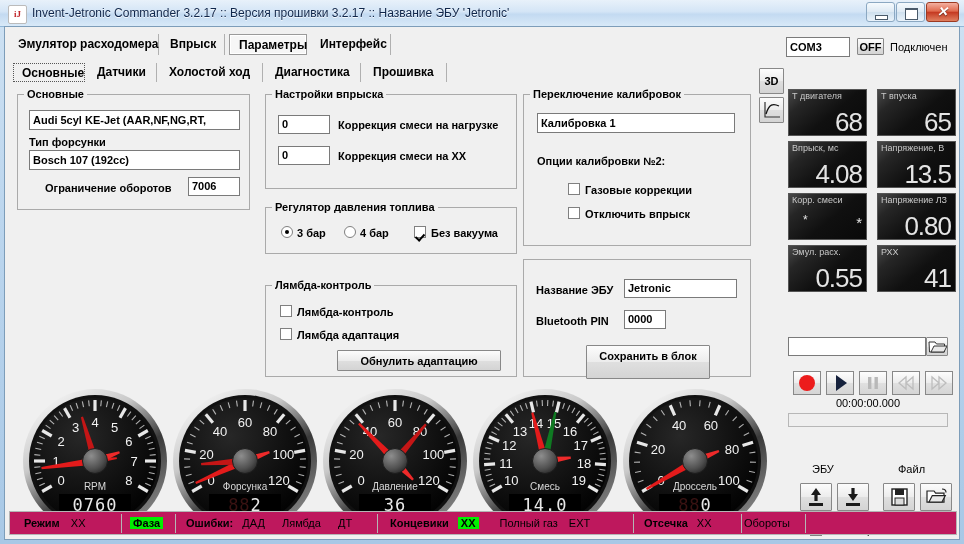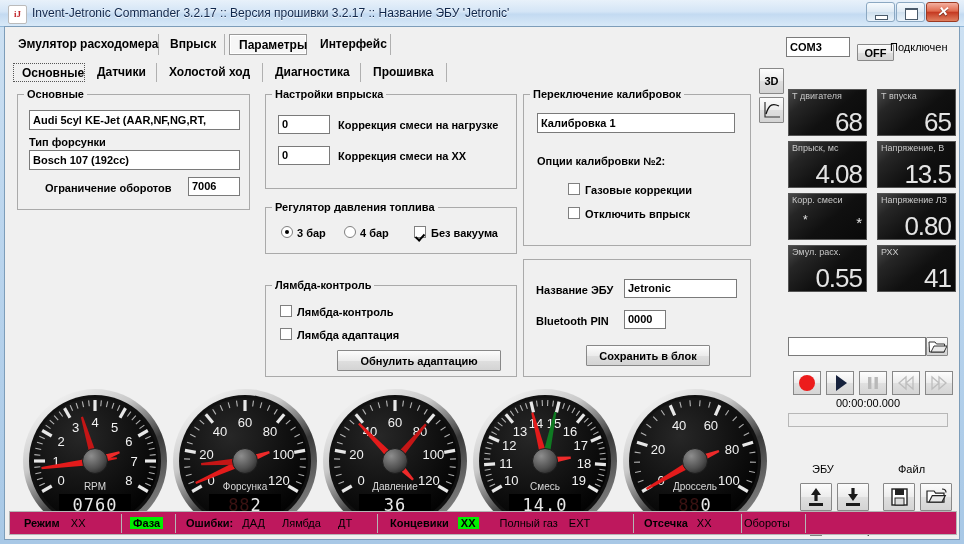--- a/index.html
+++ b/index.html
@@ -248,25 +248,25 @@
       <div class="lbl" style="left:61px;top:89px;">Газовые коррекции</div>
       <div class="chk" style="left:44px;top:112px;"></div>
       <div class="lbl" style="left:61px;top:113px;">Отключить впрыск</div>
     </div>
 
     <div class="panel" style="left:518px;top:232px;width:228px;height:118px;">
       <div class="lbl" style="left:12px;top:24px;">Название ЭБУ</div>
       <div class="txt" style="left:100px;top:19px;width:113px;height:19px;line-height:17px;">Jetronic</div>
       <div class="lbl" style="left:12px;top:55px;">Bluetooth PIN</div>
       <div class="txt" style="left:100px;top:50px;width:42px;height:19px;line-height:17px;">0000</div>
-      <div class="btn" style="left:62px;top:85px;width:124px;height:21px;line-height:20px;">Сохранить в блок</div>
+      <div class="btn" style="left:62px;top:85px;width:124px;height:34px;line-height:20px;">Сохранить в блок</div>
     </div>
 
     <div class="combo" style="left:781px;top:10px;width:64px;">COM3</div>
-    <div class="btn" style="left:852px;top:17px;width:37px;height:17px;line-height:16px;font-size:11px;">OFF</div>
+    <div class="btn" style="left:852px;top:11px;width:27px;height:17px;line-height:16px;font-size:11px;">OFF</div>
     <div class="lbl reg" style="left:885px;top:14px;">Подключен</div>
 
     <div class="btn" style="left:754px;top:41px;width:25px;height:26px;line-height:25px;">3D</div>
     <div class="btn" style="left:754px;top:70px;width:25px;height:26px;">
       <svg width="23" height="24" viewBox="0 0 23 24" style="display:block;">
         <path d="M5 4 L5 19 L20 19" stroke="#333" stroke-width="1.2" fill="none"></path>
         <path d="M6 16 C9 6, 13 5, 19 8" stroke="#111" stroke-width="1.3" fill="none"></path>
       </svg>
     </div>
 

